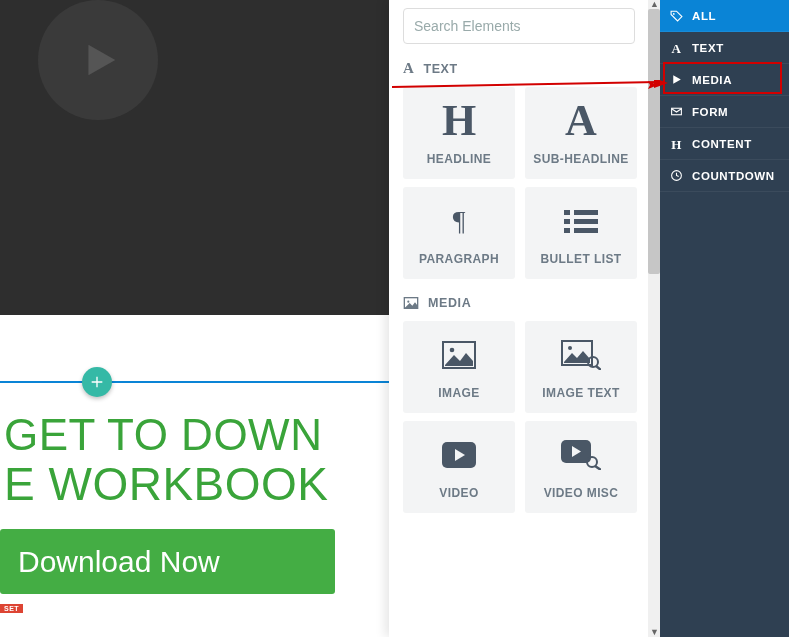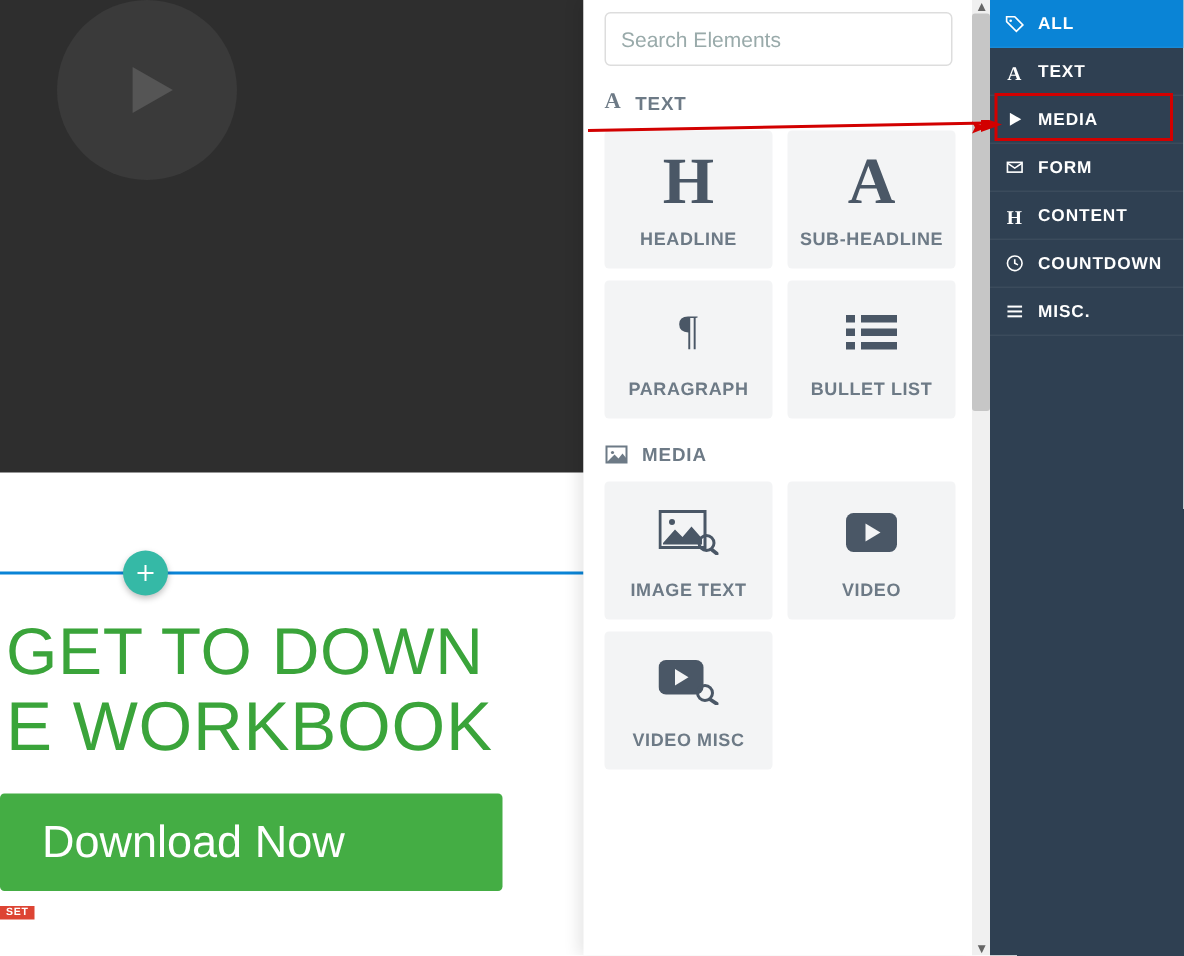--- a/index.html
+++ b/index.html
@@ -25,21 +25,21 @@
   position: absolute; top: 381px; left: 0; width: 389px; height: 2px; background: #0a84d6;
 }
 .big-text {
   position: absolute; top: 410px; left: 0; padding-left: 4px; color: #3aa43a; font-weight: 500;
   line-height: 1.12;
 }
 .big-text .l1 { font-size: 44px; letter-spacing: 0.5px; }
 .big-text .l2 { font-size: 46px; letter-spacing: 0.5px; }
 .dl-btn {
   position: absolute; top: 529px; left: 0; width: 335px; height: 65px; background: #44ad44;
-  color: #fff; font-size: 30px; font-weight: 500; display: flex; align-items: center; padding-left: 28px;
+  color: #fff; font-size: 30px; font-weight: 500; display: flex; align-items: center; padding-left: 18px;
   border-radius: 3px;
 }
 .tag {
   position: absolute; top: 604px; left: 0; background: #d43; color: #fff; font-size: 7px; font-weight: bold;
   padding: 1px 4px; letter-spacing: 0.5px;
 }
 
 .panel {
   position: absolute; left: 389px; top: 0; width: 260px; height: 637px;
   background: #fff; box-shadow: -4px 0 10px rgba(0,0,0,0.1); z-index: 3;
@@ -167,20 +167,30 @@
       <svg viewBox="0 0 24 24">
           <rect x="2" y="4" width="20" height="16" fill="none" stroke="#6d7a86" stroke-width="2"></rect>
           <circle cx="8" cy="10" r="1.6" fill="#6d7a86"></circle>
           <path d="M4 18 L10 12 L14 16 L18 11 L22 16 L22 20 L2 20 Z" fill="#6d7a86"></path>
         </svg>
       <span>MEDIA</span>
     </div>
     <div class="grid">
       <div class="tile">
         <div class="ico">
+          <svg width="34" height="28" viewBox="0 0 34 28">
+              <rect x="1" y="1" width="32" height="26" fill="none" stroke="#4a5766" stroke-width="2"></rect>
+              <circle cx="10" cy="9" r="2.3" fill="#4a5766"></circle>
+              <path d="M3 24 L12 14 L18 20 L24 12 L31 20 L31 25 L3 25 Z" fill="#4a5766"></path>
+            </svg>
+        </div>
+        <div class="lbl">IMAGE</div>
+      </div>
+      <div class="tile">
+        <div class="ico">
           <svg width="40" height="30" viewBox="0 0 40 30">
             <rect x="1" y="1" width="30" height="24" fill="none" stroke="#4a5766" stroke-width="2"></rect>
               <circle cx="9" cy="8" r="2" fill="#4a5766"></circle>
               <path d="M3 22 L11 13 L16 18 L22 11 L29 19 L29 23 L3 23 Z" fill="#4a5766"></path>
             <circle cx="32" cy="22" r="5" fill="none" stroke="#4a5766" stroke-width="2"></circle>
               <line x1="35" y1="26" x2="40" y2="30" stroke="#4a5766" stroke-width="2.5"></line>
           </svg>
         </div>
         <div class="lbl">IMAGE TEXT</div>
       </div>
@@ -243,28 +253,20 @@
     <span class="si" style="font-family:Georgia,serif;font-size:13px;color:#fff;text-align:center;font-weight:bold;">H</span>
     <span>CONTENT</span>
   </div>
   <div class="side-item">
     <svg class="si" viewBox="0 0 24 24">
         <circle cx="12" cy="12" r="9" fill="none" stroke="#fff" stroke-width="2"></circle>
         <path d="M12 7 L12 12 L16 14" fill="none" stroke="#fff" stroke-width="2"></path>
       </svg>
     <span>COUNTDOWN</span>
   </div>
-  <div class="side-item">
-    <svg class="si" viewBox="0 0 24 24">
-        <rect x="3" y="5" width="18" height="2.5" fill="#fff"></rect>
-        <rect x="3" y="11" width="18" height="2.5" fill="#fff"></rect>
-        <rect x="3" y="17" width="18" height="2.5" fill="#fff"></rect>
-      </svg>
-    <span>MISC.</span>
-  </div>
 </div>
 
 <div class="hl-box"></div>
 
 <svg class="arrow-ann" viewBox="0 0 276 14">
   <line x1="0" y1="7" x2="266" y2="2" stroke="#d20000" stroke-width="2"></line>
   <path d="M266 2 L256 -2 L258 2 L256 6 Z" transform="translate(0,3)" fill="#d20000"></path>
   <polygon points="276,3 262,-2 262,8" fill="#d20000"></polygon>
 </svg>
 

